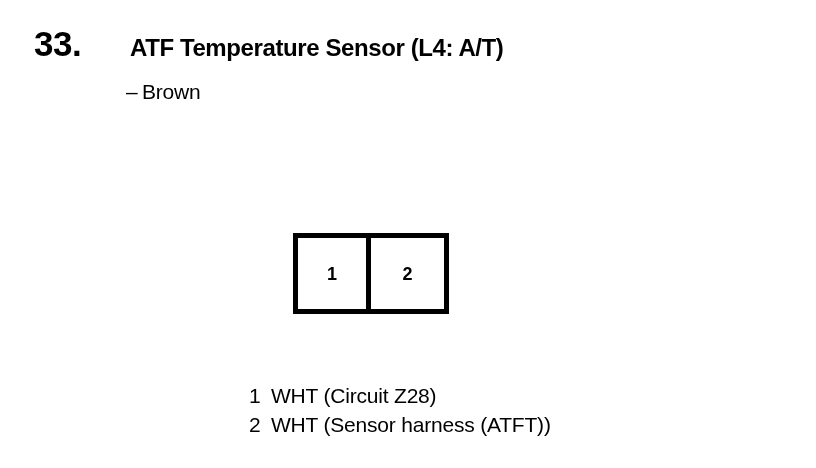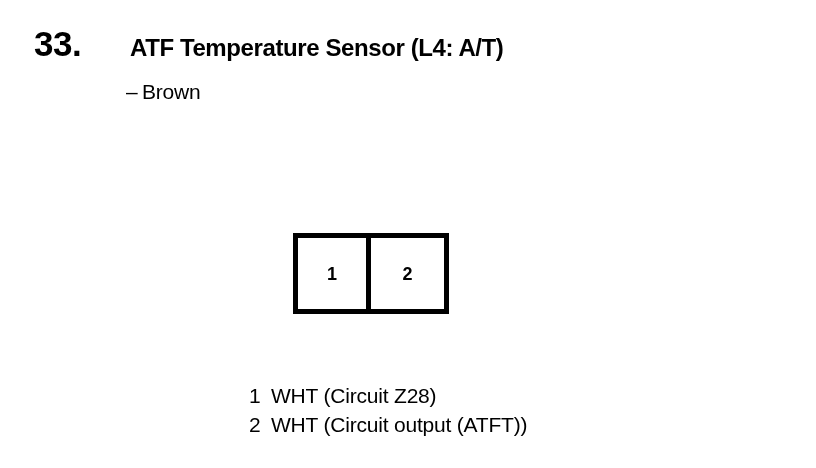--- a/index.html
+++ b/index.html
@@ -138,17 +138,17 @@
     <div class="pin-cell">
       <span>2</span>
     </div>
   </div>
 
   <div class="pin-legend">
     <div class="pin-legend-row">
       <span class="pin-legend-num">1</span><span>WHT (Circuit Z28)</span>
     </div>
     <div class="pin-legend-row">
-      <span class="pin-legend-num">2</span><span>WHT (Circuit output (ATFT))</span>
+      <span class="pin-legend-num">2</span><span>WHT (Sensor harness (ATFT))</span>
     </div>
   </div>
 
 </div>
 
 </body></html>

